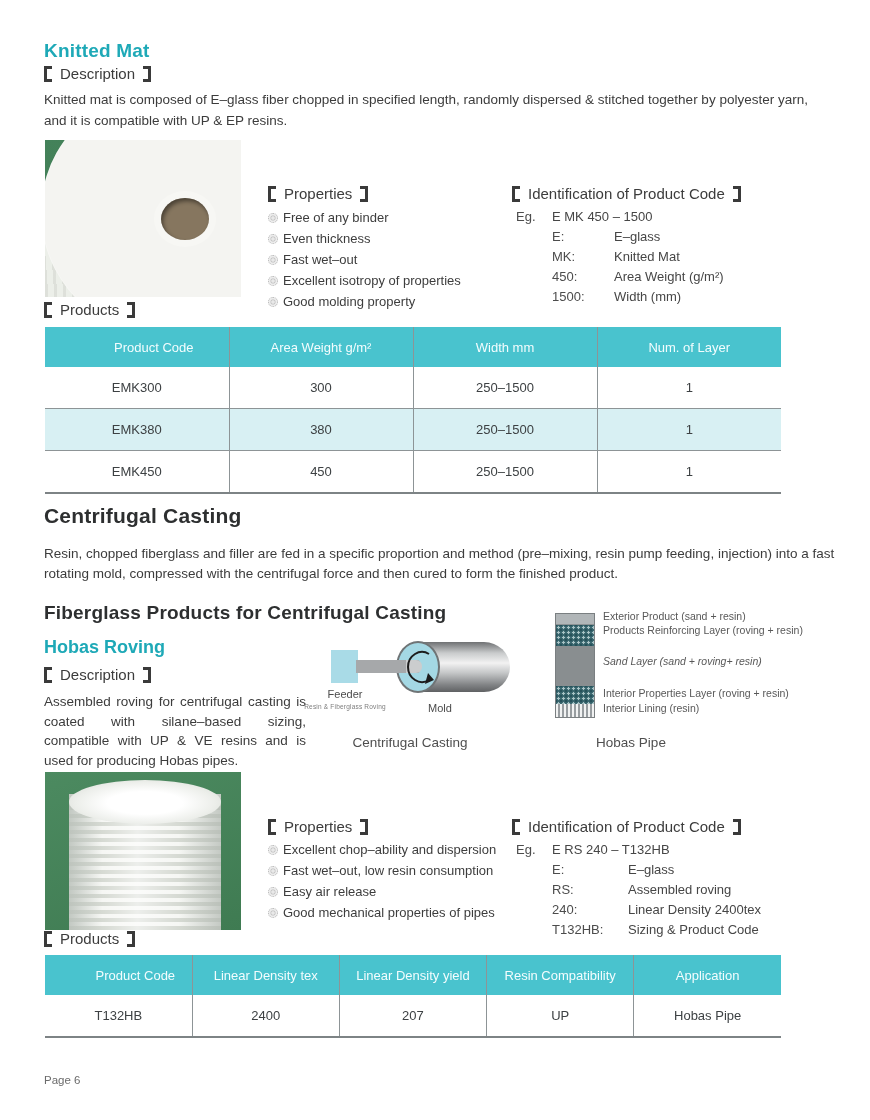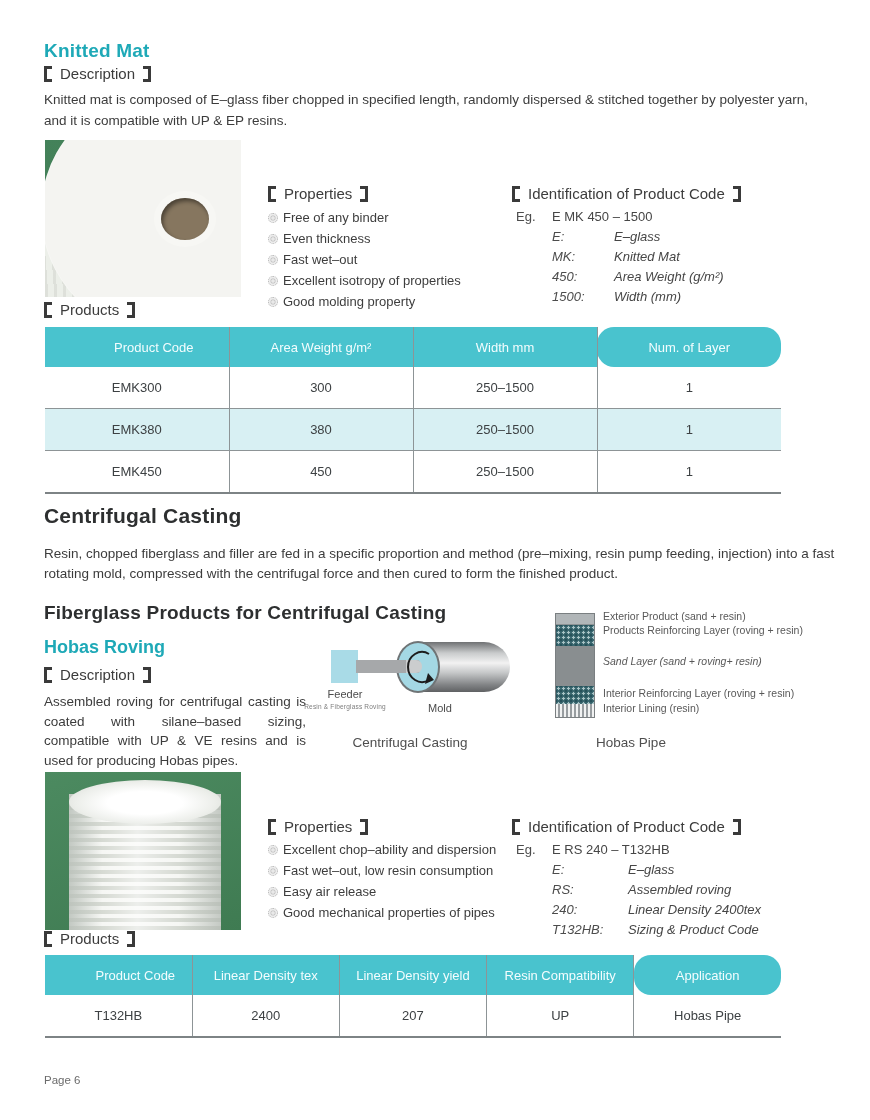--- a/index.html
+++ b/index.html
@@ -30,33 +30,33 @@
   ul.props{list-style:none;margin:0;padding:0;font-size:13px;color:#3d3d3d;}
   ul.props li{display:flex;align-items:center;margin-bottom:6px;}
   .bullet{flex:0 0 auto;width:10px;height:10px;border-radius:50%;margin-right:5px;
     background:radial-gradient(circle at 50% 50%, #e9e9e9 0 25%, #c2c2c2 35%, #ededed 55%);
     border:1px dotted #b4b4b4;box-sizing:border-box;}
 
   
   .ident{font-size:13px;color:#464646;}
   .ident-eg{margin-bottom:5px;}
   .ident-eg .eg{display:inline-block;width:36px;color:#4c4c4c;}
-  .kvrow{margin-bottom:5px;font-style:italic;}
+  .kvrow{margin-bottom:5px;}
   .kvrow .k{display:inline-block;margin-left:36px;width:62px;color:#4c4c4c;}
   .kvrow.wide .k{width:76px;}
   .kvrow .v{color:#464646;}
 
   
   table.data{border-collapse:collapse;table-layout:fixed;width:736px;font-size:13px;}
   table.data th{
     background:#49c3ce;color:#f3fdfe;font-weight:normal;height:38px;
     border-left:1px solid #8d9496;border-right:1px solid #8d9496;
   }
   table.data th:first-child{border-left:none;padding-left:35px;}
-  table.data th:last-child{border-right:none;border-radius:17px;}
+  table.data th:last-child{border-right:none;}
   table.data td{
     height:39px;text-align:center;color:#3d4143;background:#ffffff;
     border:1px solid #8d9496;border-top:none;
   }
   table.data td:first-child{border-left:none;}
   table.data td:last-child{border-right:none;}
   table.data tr.alt td{background:#d8f0f3;}
   table.data tbody tr:last-child td{border-bottom:2px solid #7d8385;}
 
   
@@ -225,21 +225,21 @@
   <div class="abs pipe-col" style="left:555px;top:613px;">
     <div class="band band-surface"></div>
     <div class="band band-reinf" style="height:21px;"></div>
     <div class="band band-sand"></div>
     <div class="band band-reinf" style="height:18px;"></div>
     <div class="band band-lining"></div>
   </div>
   <div class="abs pipe-label" style="left:603px;top:610px;">Exterior Product (sand + resin)</div>
   <div class="abs pipe-label" style="left:603px;top:624px;">Products Reinforcing Layer (roving + resin)</div>
   <div class="abs pipe-label" style="left:603px;top:655px;font-style:italic;">Sand Layer (sand + roving+ resin)</div>
-  <div class="abs pipe-label" style="left:603px;top:687px;">Interior Reinforcing Layer (roving + resin)</div>
+  <div class="abs pipe-label" style="left:603px;top:687px;">Interior Properties Layer (roving + resin)</div>
   <div class="abs pipe-label" style="left:603px;top:702px;">Interior Lining (resin)</div>
   <div class="abs diagram-caption" style="left:560px;top:735px;width:142px;">Hobas Pipe</div>
 
   <div class="abs photo photo2" style="left:45px;top:772px;">
     <div class="p2-spool"></div>
     <div class="p2-top"></div>
   </div>
 
   <div class="abs blabel" style="left:268px;top:818px;">
     <span class="cb cb-l"></span><span>Properties</span><span class="cb cb-r"></span>

